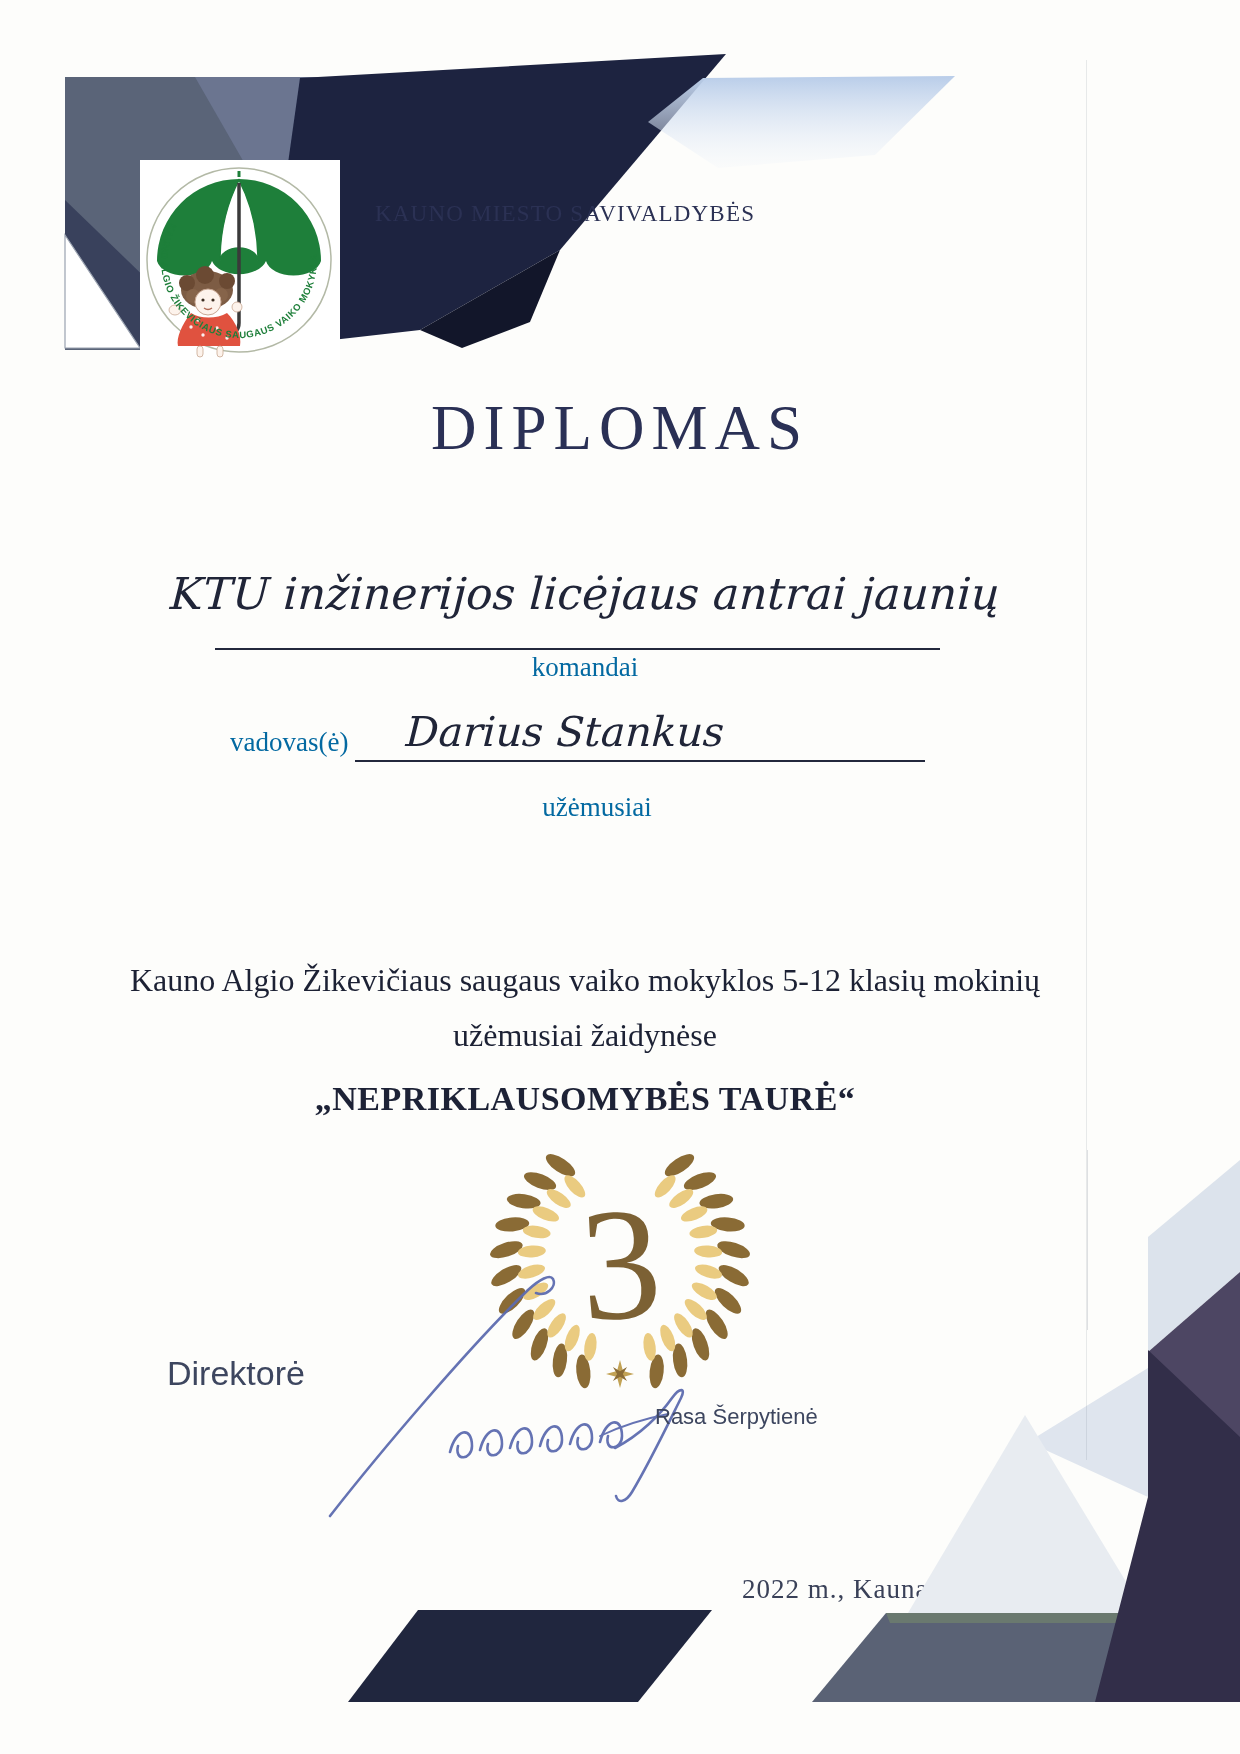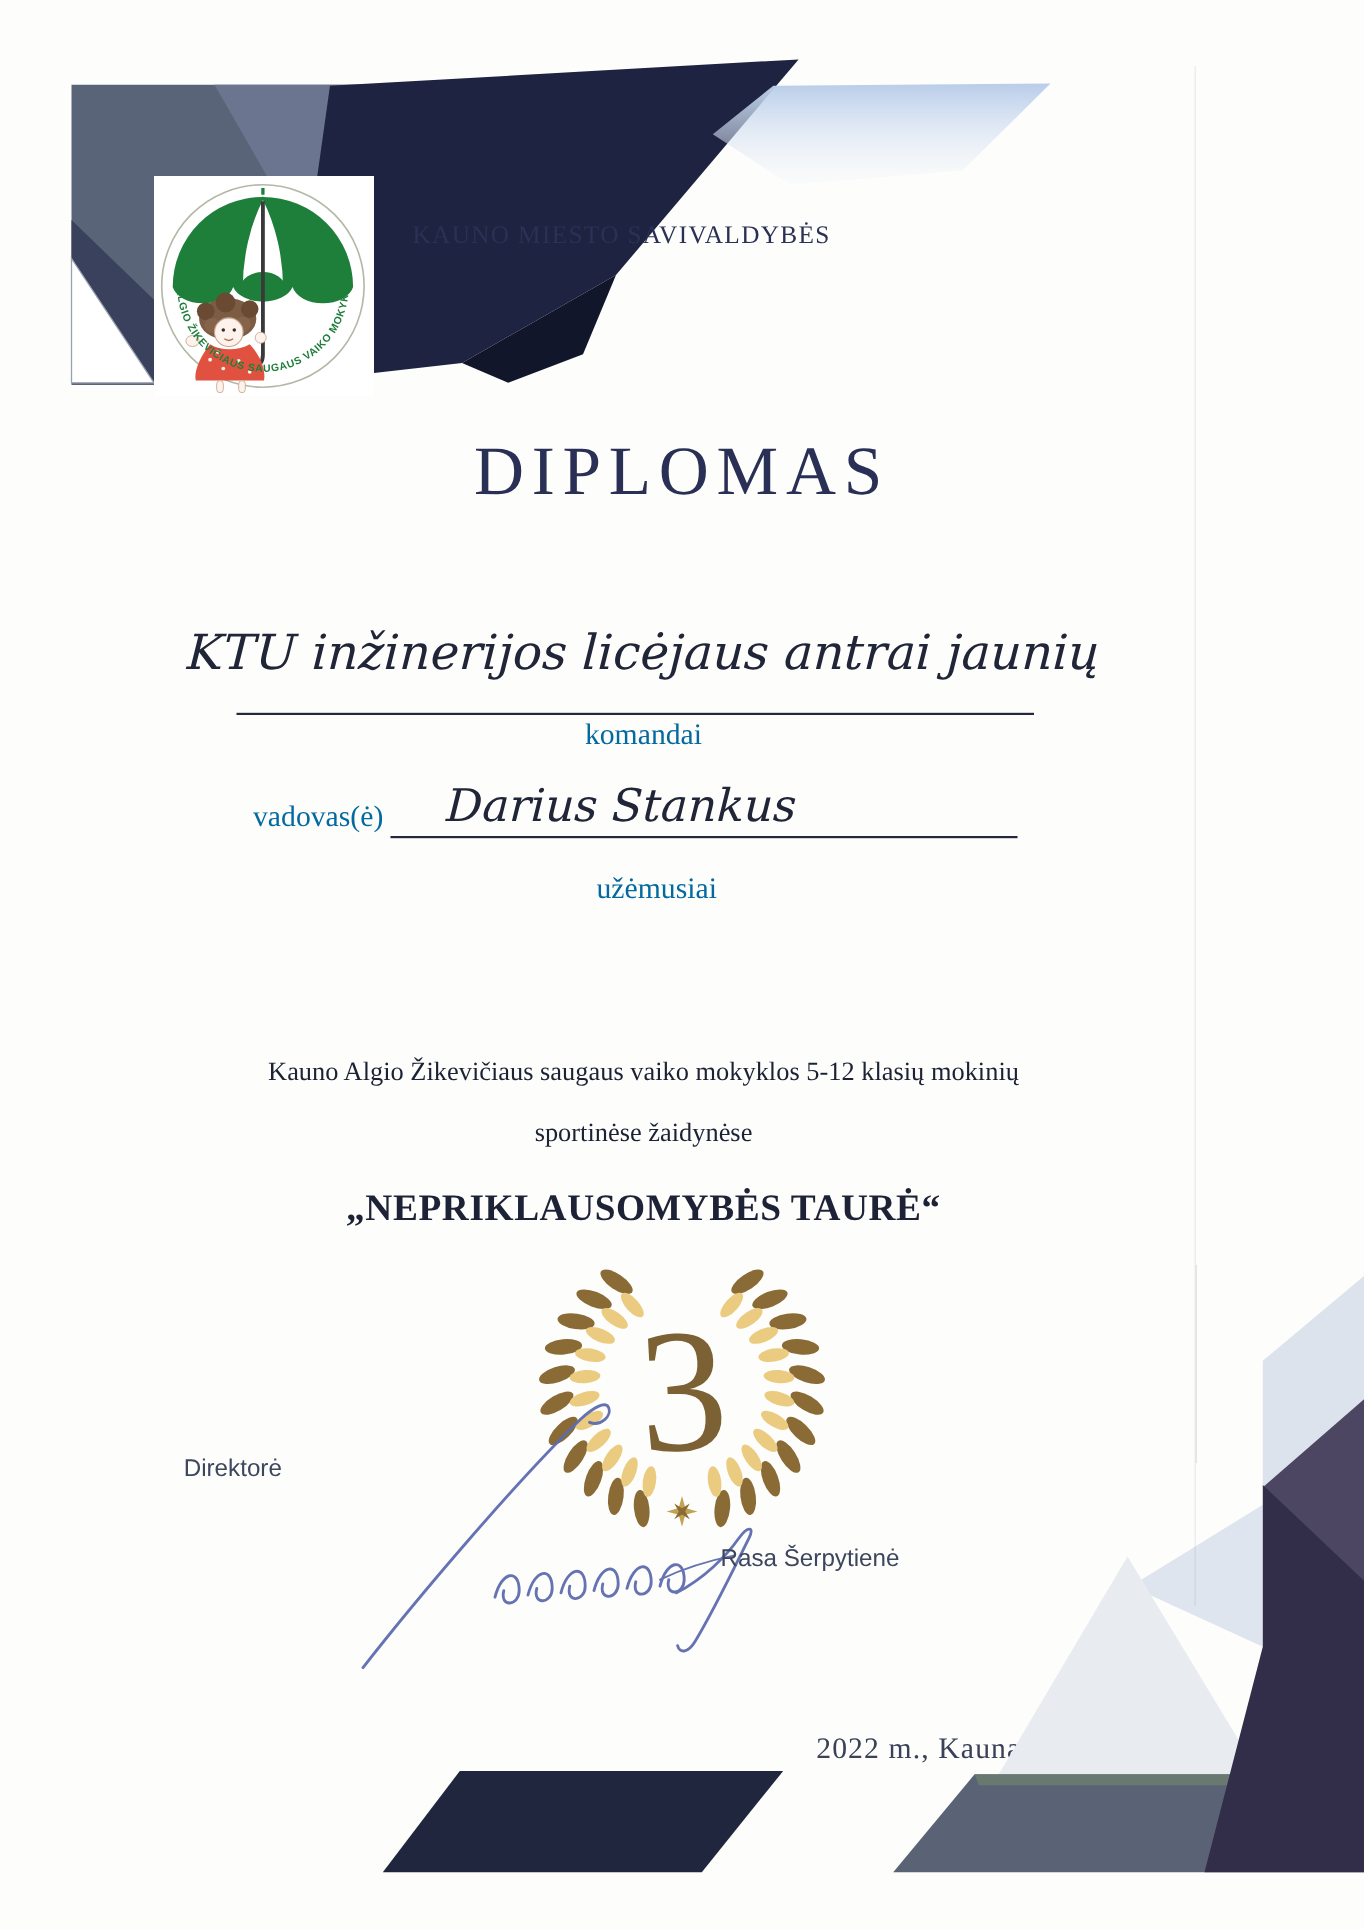--- a/index.html
+++ b/index.html
@@ -5,21 +5,21 @@
   html,body{margin:0;padding:0;background:#e9e9e9;}
   .page{position:relative;width:1240px;height:1754px;margin:0 auto;background:#fdfdfb;
         font-family:"Liberation Serif",serif;color:#1c2134;overflow:hidden;}
   .abs{position:absolute;}
   .cx{position:absolute;left:0;width:1170px;text-align:center;}
   .org{font-size:23px;letter-spacing:1.2px;color:#2b3154;}
   .title{font-size:63px;letter-spacing:7px;color:#2a3055;padding-left:35px;}
   .hand{font-family:"DejaVu Serif",serif;font-style:italic;color:#202538;transform:skewX(-3deg);}
   .body-serif{font-size:27px;color:#0369a1;}
   .place{font-size:38px;font-weight:bold;color:#1d2236;}
-  .event{font-size:24px;color:#1c2134;}
+  .event{font-size:32px;color:#1c2134;}
   .cup{font-size:34px;font-weight:bold;color:#1d2236;letter-spacing:0.5px;}
   .sans{font-family:"Liberation Sans",sans-serif;color:#3d465f;}
   .rule{position:absolute;border-top:2px solid #23283c;height:0;}
   .fold{position:absolute;width:1px;background:rgba(100,110,130,0.14);}
   svg{display:block;}
 </style>
 </head>
 <body>
 
 <div class="page">
@@ -89,21 +89,21 @@
   <div class="rule" style="left:215px;top:648px;width:725px;"></div>
   <div class="cx body-serif" style="top:652px;">komandai</div>
 
   <div class="abs body-serif" style="left:230px;top:727px;">vadovas(ė)</div>
   <div class="abs hand" style="left:265px;top:708px;width:600px;text-align:center;font-size:41px;">Darius Stankus</div>
   <div class="rule" style="left:355px;top:760px;width:570px;"></div>
 
   <div class="cx body-serif" style="top:792px;padding-left:12px;">užėmusiai</div>
 
   <div class="cx event" style="top:962px;">Kauno Algio Žikevičiaus saugaus vaiko mokyklos 5-12 klasių mokinių</div>
-  <div class="cx event" style="top:1017px;">sportinėse žaidynėse</div>
+  <div class="cx event" style="top:1017px;">užėmusiai žaidynėse</div>
   <div class="cx cup" style="top:1080px;">„NEPRIKLAUSOMYBĖS TAURĖ“</div>
 
   <svg class="abs" style="left:455px;top:1115px;" width="330" height="290" viewBox="453 1115 330 290">
     <defs>
       <g id="lfR">
         <ellipse cx="618" cy="1148" rx="7" ry="17" fill="#8a6b35" transform="rotate(26 618 1154)"></ellipse>
         <ellipse cx="618" cy="1174" rx="6" ry="14" fill="#eacb80" transform="rotate(12 618 1178)"></ellipse>
       </g>
       <g id="lfL">
         <ellipse cx="618" cy="1148" rx="7" ry="17" fill="#8a6b35" transform="rotate(-26 618 1154)"></ellipse>
@@ -151,21 +151,21 @@
                m 22,4 c 6,-24 22,-26 22,-6 c 0,14 -18,16 -14,0
                m 22,4 c 6,-24 22,-26 22,-6 c 0,14 -18,16 -14,0
                m 22,4 c 6,-24 22,-26 22,-6 c 0,14 -18,16 -14,0
                m 22,4 c 6,-24 22,-26 22,-6 c 0,14 -18,16 -14,0
                m 22,4 c 6,-24 22,-26 22,-6 c 0,14 -18,16 -14,0"></path>
       <path d="M615,1448 C640,1435 660,1415 672,1398 C680,1387 686,1388 681,1398 C670,1420 650,1462 632,1492 C626,1502 618,1504 616,1496"></path>
       <path d="M600,1436 C625,1424 648,1418 668,1414" stroke-width="1.8"></path>
     </g>
   </svg>
 
-  <div class="abs sans" style="left:167px;top:1322px;font-size:22px;">Direktorė</div>
+  <div class="abs sans" style="left:167px;top:1354px;font-size:34px;">Direktorė</div>
   <div class="abs sans" style="left:655px;top:1404px;font-size:22px;">Rasa Šerpytienė</div>
 
   <div class="abs" style="left:742px;top:1574px;font-size:27px;letter-spacing:1px;color:#3a4158;">2022 m.,  Kaunas</div>
 
   <svg class="abs" style="left:300px;top:1080px;" width="940" height="674" viewBox="300 1080 940 674">
     <polygon points="1148,1237 1240,1160 1240,1272 1148,1352" fill="#dce3ec"></polygon>
     <polygon points="1148,1352 1240,1272 1240,1440" fill="#4d4663"></polygon>
     <polygon points="1028,1442 1148,1368 1148,1497" fill="#dfe5ee"></polygon>
     <polygon points="1025,1415 905,1618 1148,1618" fill="#e8ecf1"></polygon>
     <polygon points="886,1613 1150,1613 1240,1702 812,1702" fill="#5a6275"></polygon>

